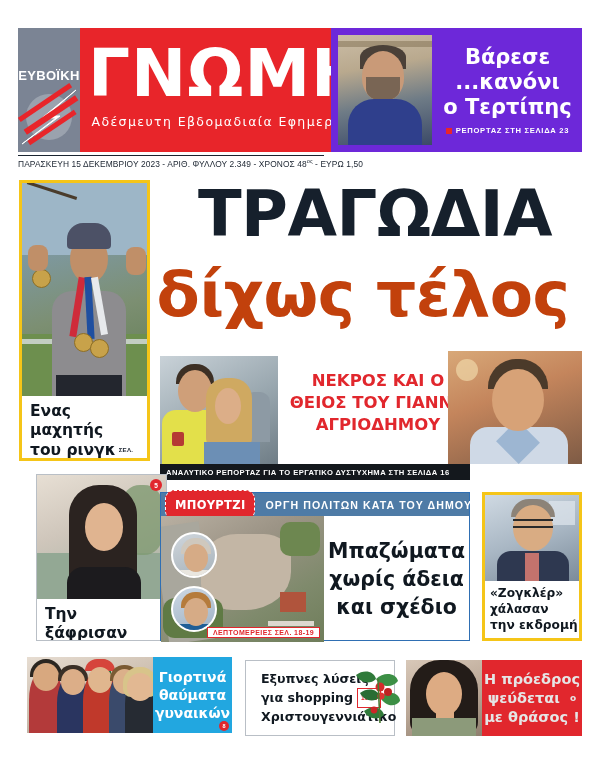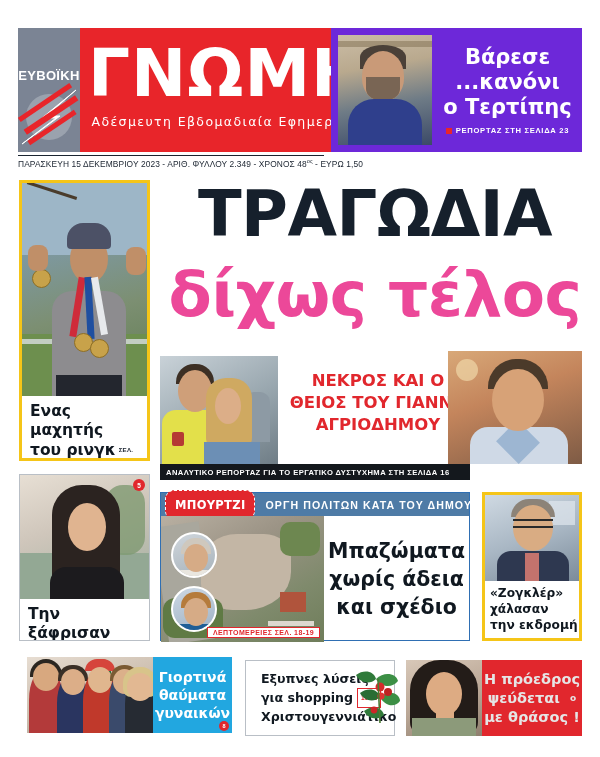--- a/index.html
+++ b/index.html
@@ -234,28 +234,28 @@
     font-weight: bold;
     font-size: 64px;
     line-height: 66px;
     letter-spacing: -.5px;
     color: #16202c;
     font-family: "DejaVu Sans", sans-serif;
     white-space: nowrap;
   }
   #headline-2 {
     position: absolute;
-    left: 160px; top: 262px;
+    left: 148px; top: 262px;
     width: 430px;
     text-align: center;
     font-weight: bold;
     font-size: 63px;
     line-height: 66px;
     letter-spacing: -.5px;
-    color: #ec4899;
+    color: #c2410c;
     font-family: "DejaVu Sans", sans-serif;
     white-space: nowrap;
   }
 
   
   #couple-photo {
     position: absolute;
     left: 160px; top: 356px;
     width: 118px; height: 108px;
     overflow: hidden;
@@ -310,21 +310,21 @@
     display: flex;
     align-items: center;
     padding-left: 6px;
     font-family: "Liberation Sans", sans-serif;
     white-space: nowrap;
   }
 
   
   #card-woman {
     position: absolute;
-    left: 19px; top: 474px;
+    left: 36px; top: 474px;
     width: 131px; height: 167px;
     border: 1px solid #b9bfc6;
     background: #ffffff;
     overflow: hidden;
   }
   #woman-photo {
     height: 124px;
     background: linear-gradient(160deg,#e7dfd4 0%, #cfc6bb 40%, #9fae9e 100%);
     position: relative;
     overflow: hidden;

